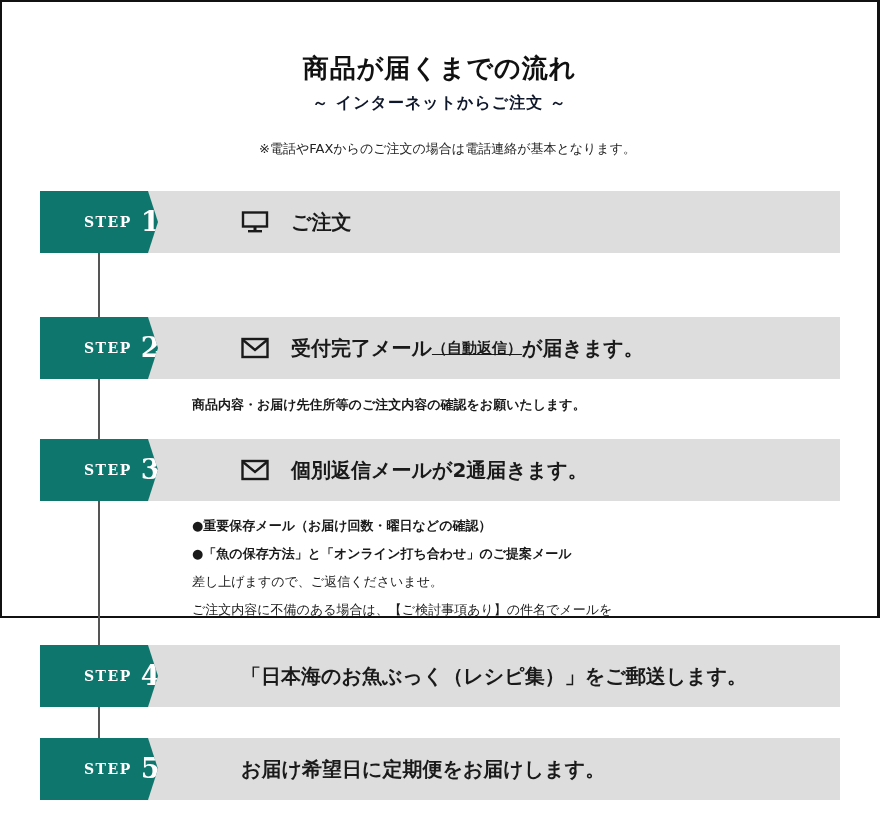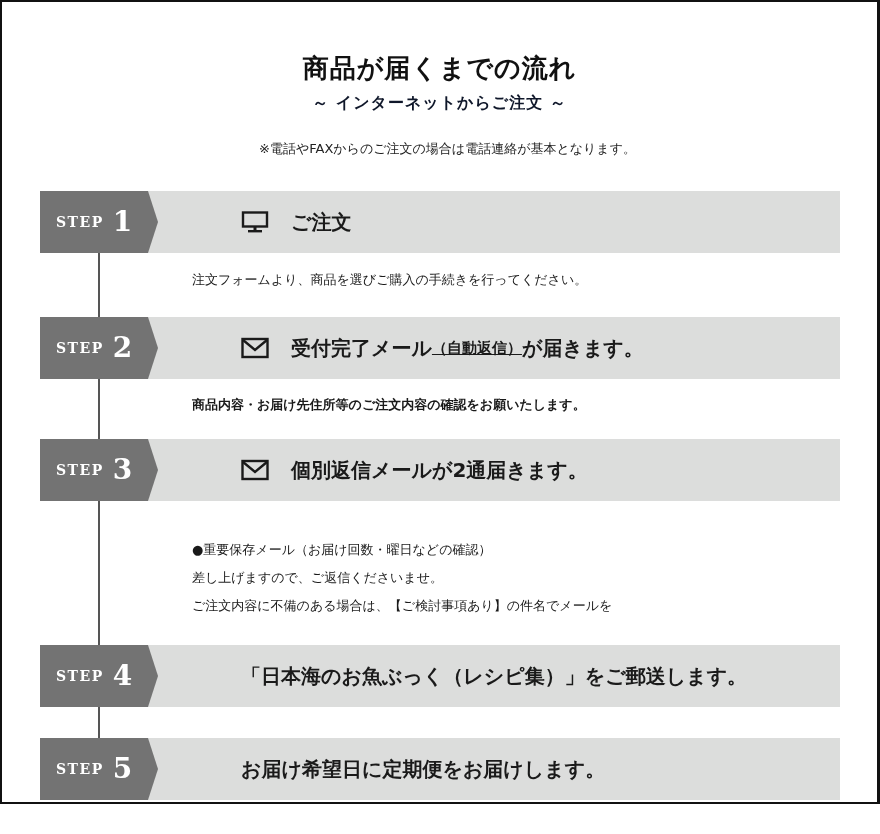--- a/index.html
+++ b/index.html
@@ -1,19 +1,19 @@
 <!DOCTYPE html>
 <html><head>
   <meta charset="utf-8">
   <style>
     html, body { margin: 0; padding: 0; background: #ffffff; }
     body { width: 880px; height: 834px; overflow: hidden; }
     .frame {
       position: relative;
-      width: 880px; height: 804px;
+      width: 880px; height: 618px;
       box-sizing: border-box;
       border: 2px solid #111111;
       border-right-width: 3px;
       background: #ffffff;
       font-family: "DejaVu Sans", "Liberation Sans", sans-serif;
       color: #1a1a1a;
     }
     .title {
       position: absolute; left: 0; right: 0; top: 49px;
       text-align: center;
@@ -36,44 +36,44 @@
     .connector {
       position: absolute; left: 96px; width: 2px;
       background: #555555;
     }
     .step {
       position: absolute; left: 38px; width: 800px; height: 62px;
       background: #dcdddc;
     }
     .badge {
       position: absolute; left: 0; top: 0; width: 120px; height: 62px;
-      background: #737373;
+      background: #0f766e;
       clip-path: polygon(0 0, 108px 0, 118px 31px, 108px 62px, 0 62px);
       color: #ffffff;
       font-family: "DejaVu Serif", "Liberation Serif", serif;
       font-weight: bold;
-      display: flex; align-items: center;
+      display: flex; align-items: center; padding-left: 28px;
     }
     .badge .word { font-size: 14px; letter-spacing: 1.5px; margin-left: 16px; }
     .badge .num  { font-size: 28px; margin-left: 9px; line-height: 1; }
     .step-title {
       position: absolute; left: 153px; top: 0; height: 62px;
       display: flex; align-items: center;
       font-weight: bold; font-size: 20px; color: #1a1a1a;
       white-space: nowrap;
       margin-left: 48px;
     }
     .step-title .small { font-size: 15px; text-decoration: underline; }
     .icon { width: 28px; height: 22px; margin-right: 22px; display: inline-block; }
     .desc {
       position: absolute; left: 190px;
       font-size: 13px; color: #1a1a1a; line-height: 28px;
       white-space: nowrap;
     }
-    .desc .bold { font-weight: normal; margin-top: 24px; }
+    .desc .bold { font-weight: bold; }
   </style>
 </head>
 <body>
 
 <div class="frame">
 
   <div class="title">商品が届くまでの流れ</div>
   <div class="subtitle">～ インターネットからご注文 ～</div>
   <div class="note">※電話やFAXからのご注文の場合は電話連絡が基本となります。</div>
 
@@ -88,23 +88,20 @@
       <span class="num">1</span>
     </div>
     <div class="step-title">
       <svg class="icon" viewBox="0 0 28 22">
         <rect x="2" y="1.5" width="24" height="14" fill="none" stroke="#1a1a1a" stroke-width="2.4"></rect>
         <rect x="12.5" y="15.5" width="3" height="4" fill="#1a1a1a"></rect>
         <rect x="7" y="19" width="14" height="2.4" fill="#1a1a1a"></rect>
       </svg>
       <span>ご注文</span>
     </div>
-  </div>
-  <div class="desc" style="top:264px;">
-    <div>注文フォームより、商品を選びご購入の手続きを行ってください。</div>
   </div>
 
   <div class="step" style="top:315px;">
     <div class="badge">
       <span class="word">STEP</span>
       <span class="num">2</span>
     </div>
     <div class="step-title">
       <svg class="icon" viewBox="0 0 28 22">
         <rect x="1.5" y="2" width="25" height="18" fill="none" stroke="#1a1a1a" stroke-width="2.4"></rect>
@@ -127,20 +124,21 @@
     <div class="step-title">
       <svg class="icon" viewBox="0 0 28 22">
         <rect x="1.5" y="2" width="25" height="18" fill="none" stroke="#1a1a1a" stroke-width="2.4"></rect>
         <polyline points="2,3 14,13 26,3" fill="none" stroke="#1a1a1a" stroke-width="2.4"></polyline>
       </svg>
       <span>個別返信メールが2通届きます。</span>
     </div>
   </div>
   <div class="desc" style="top:510px;">
     <div class="bold">●重要保存メール（お届け回数・曜日などの確認）</div>
+    <div class="bold">●「魚の保存方法」と「オンライン打ち合わせ」のご提案メール</div>
     <div>差し上げますので、ご返信くださいませ。</div>
     <div>ご注文内容に不備のある場合は、【ご検討事項あり】の件名でメールを</div>
   </div>
 
   <div class="step" style="top:643px;">
     <div class="badge">
       <span class="word">STEP</span>
       <span class="num">4</span>
     </div>
     <div class="step-title">

